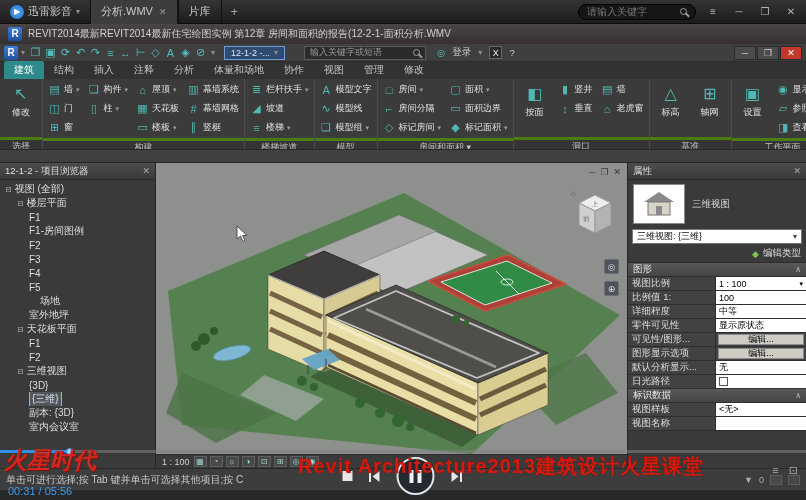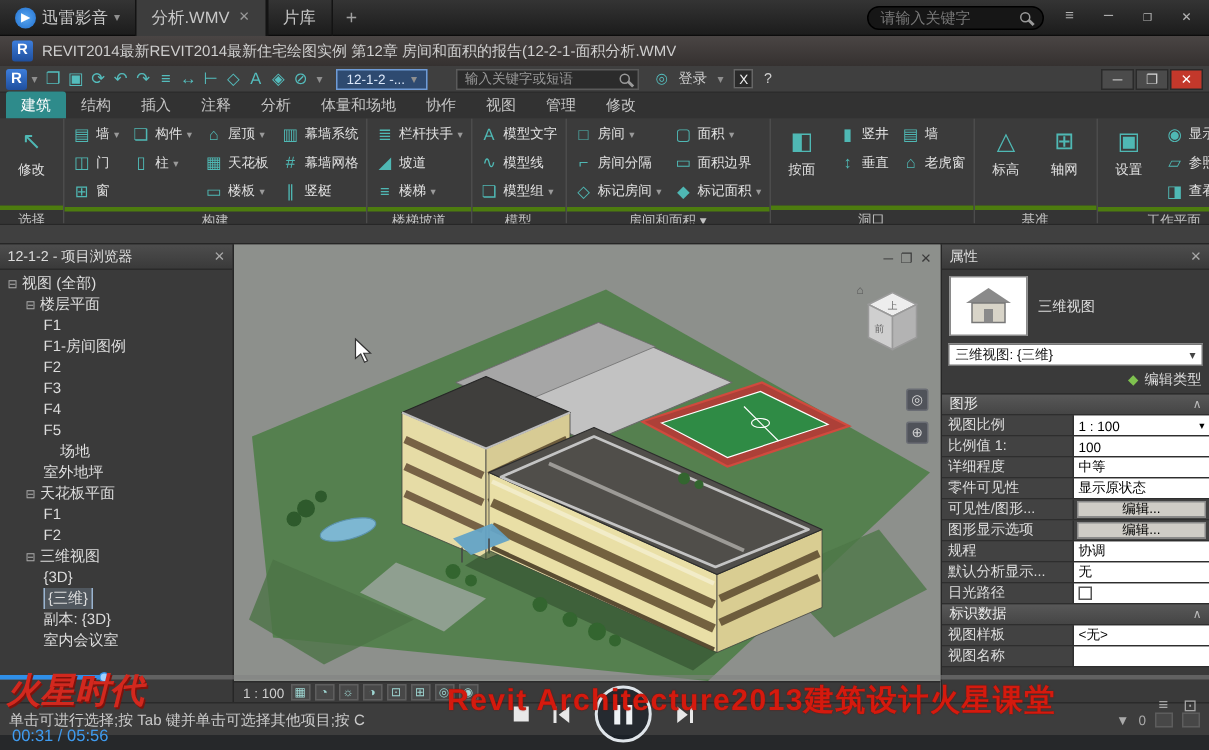--- a/index.html
+++ b/index.html
@@ -13,21 +13,21 @@
     color:#c9c9c9;font-size:11px;border-bottom:1px solid #0c0c0c;}
   .logo-area{display:flex;align-items:center;gap:4px;padding:0 10px;height:100%;}
   .logo-icon{width:14px;height:14px;border-radius:50%;background:radial-gradient(#5aa7f0,#1f6fd0);
     color:#fff;font-size:8px;display:flex;align-items:center;justify-content:center;}
   .caret{font-size:8px;color:#8f8f8f;}
   .ptab{height:24px;display:flex;align-items:center;gap:6px;padding:0 10px;
     border-left:1px solid #131313;border-right:1px solid #131313;}
   .ptab.active{background:#3d3d3d;}
   .tabx{color:#9a9a9a;font-size:9px;}
   .plus{padding:0 9px;color:#a0a0a0;font-size:13px;}
-  .pright{margin-left:auto;display:flex;align-items:center;gap:8px;padding-right:6px;font-family:Liberation Mono, monospace;}
+  .pright{margin-left:auto;display:flex;align-items:center;gap:8px;padding-right:6px;}
   .searchbox{display:flex;align-items:center;justify-content:space-between;background:#161616;
     border:1px solid #000;border-radius:9px;height:16px;padding:0 8px;color:#787878;
     font-size:10px;width:118px;}
   .mag{width:7px;height:7px;border:1.5px solid #9a9a9a;border-radius:50%;position:relative;flex:none;}
   .mag::after{content:"";position:absolute;width:5px;height:1.5px;background:#9a9a9a;
     transform:rotate(45deg);right:-4px;bottom:-1px;}
   .pbtn{width:18px;text-align:center;color:#b5b5b5;font-size:10px;}
 
   
   .revit{position:absolute;left:0;top:24px;width:806px;height:476px;background:#3b3b3b;}
@@ -709,26 +709,20 @@
                 <span>编辑...</span>
               </div>
             </div>
             <div class="prow">
               <div class="plabel">图形显示选项</div>
               <div class="pvalue button">
                 <span>编辑...</span>
               </div>
             </div>
             <div class="prow">
-              <div class="plabel">规程</div>
-              <div class="pvalue text">
-                <span>协调</span>
-              </div>
-            </div>
-            <div class="prow">
               <div class="plabel">默认分析显示...</div>
               <div class="pvalue text">
                 <span>无</span>
               </div>
             </div>
             <div class="prow">
               <div class="plabel">日光路径</div>
               <div class="pvalue checkbox">
                 <span class="pcheck"></span>
               </div>

